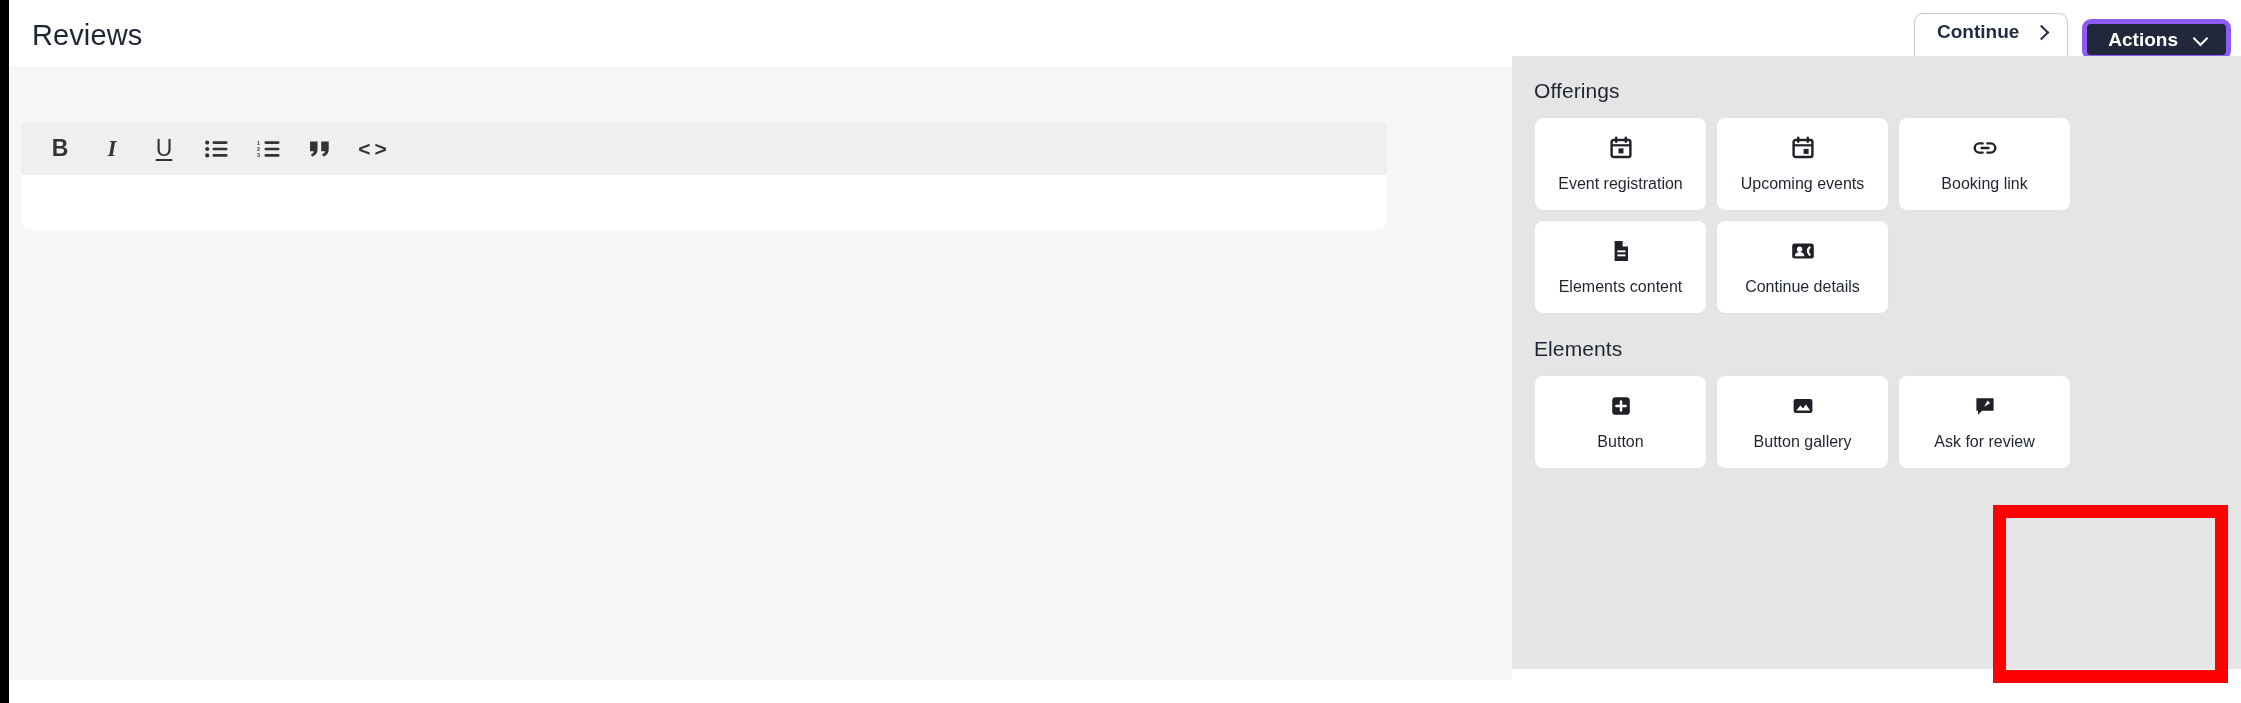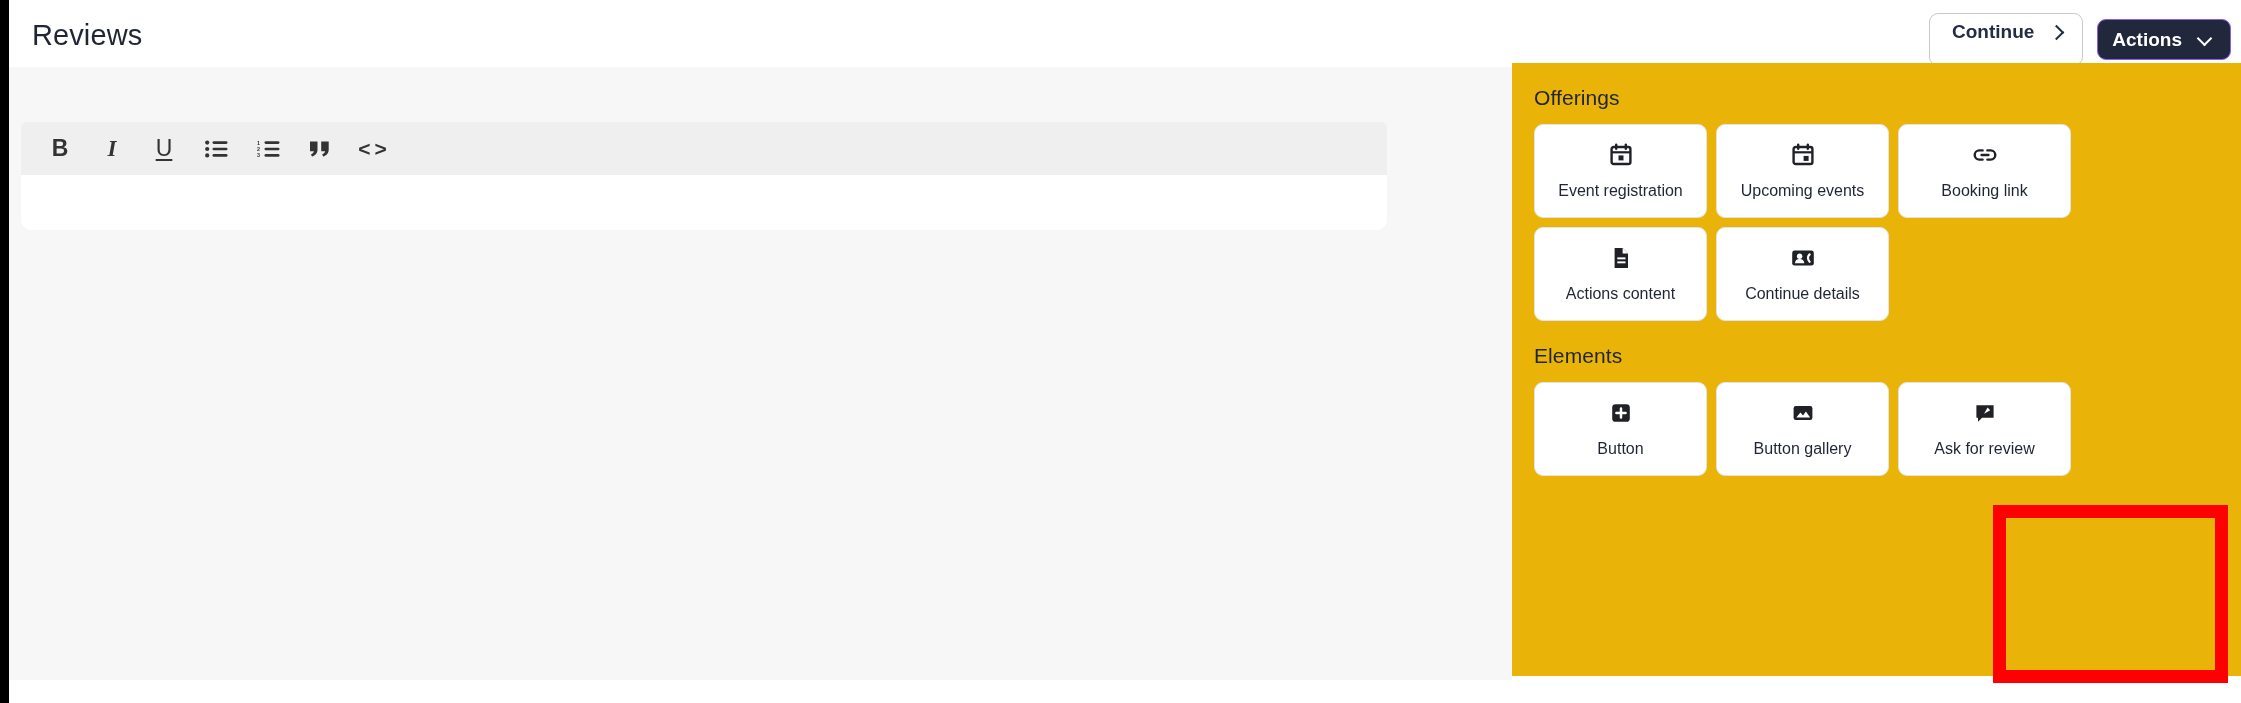--- a/index.html
+++ b/index.html
@@ -73,24 +73,24 @@
   }
   .btn-continue {
     height: 53px;
     padding: 0 19px 16px 22px;
     background: #ffffff;
     color: #232c45;
     border: 1px solid #c6c9cf;
   }
   .btn-actions {
     height: 41px;
-    padding: 0 19px 0 14px;
+    padding: 0 19px 0 21px;
     background: #21283b;
     color: #ffffff;
-    border: 1px solid #8b5cf6;
+    border: 5px solid #8b5cf6;
   }
   .chev {
     display: inline-block;
     width: 13px;
     height: 13px;
     position: relative;
   }
   .chev::before {
     content: "";
     position: absolute;
@@ -156,24 +156,24 @@
     height: 55px;
     background: #ffffff;
     border-radius: 0 0 10px 10px;
     cursor: text;
   }
 
   
   .side-panel {
     position: absolute;
     left: 1512px;
-    top: 63px;
+    top: 56px;
     width: 729px;
     height: 613px;
-    background: #eab308;
+    background: #e5e5e5;
   }
   .panel-inner {
     position: absolute;
     left: 22px;
     top: 0;
     width: 700px;
   }
   .section-head {
     font-size: 21px;
     color: #1f2532;
@@ -353,21 +353,21 @@
 
         <div class="card">
           <span class="card-icon">
             <svg width="24" height="24" viewBox="0 0 24 24" fill="none">
               <path d="M5.6 2.1h8l5.4 5.4v14.4H5.6V2.1z" fill="#1f2126"></path>
               <path d="M13.6 2.1v5.4H19" fill="#ffffff"></path>
               <rect x="8.3" y="11.4" width="8.2" height="1.9" fill="#ffffff"></rect>
               <rect x="8.3" y="15.4" width="8.2" height="1.9" fill="#ffffff"></rect>
             </svg>
           </span>
-          <span class="card-label">Actions content</span>
+          <span class="card-label">Elements content</span>
         </div>
 
         <div class="card">
           <span class="card-icon">
             <svg width="26" height="24" viewBox="0 0 26 24" fill="none">
               <rect x="2.2" y="4.6" width="21.6" height="15" rx="2.4" fill="#1f2126"></rect>
               <circle cx="9.6" cy="10.2" r="2.7" fill="#ffffff"></circle>
               <path d="M4.9 17.2c0-2.6 2.1-4.2 4.7-4.2s4.7 1.6 4.7 4.2H4.9z" fill="#ffffff"></path>
               <path d="M19.6 8.4a5 5 0 0 0 0 7.4" stroke="#ffffff" stroke-width="2.2" stroke-linecap="round" fill="none"></path>
             </svg>

